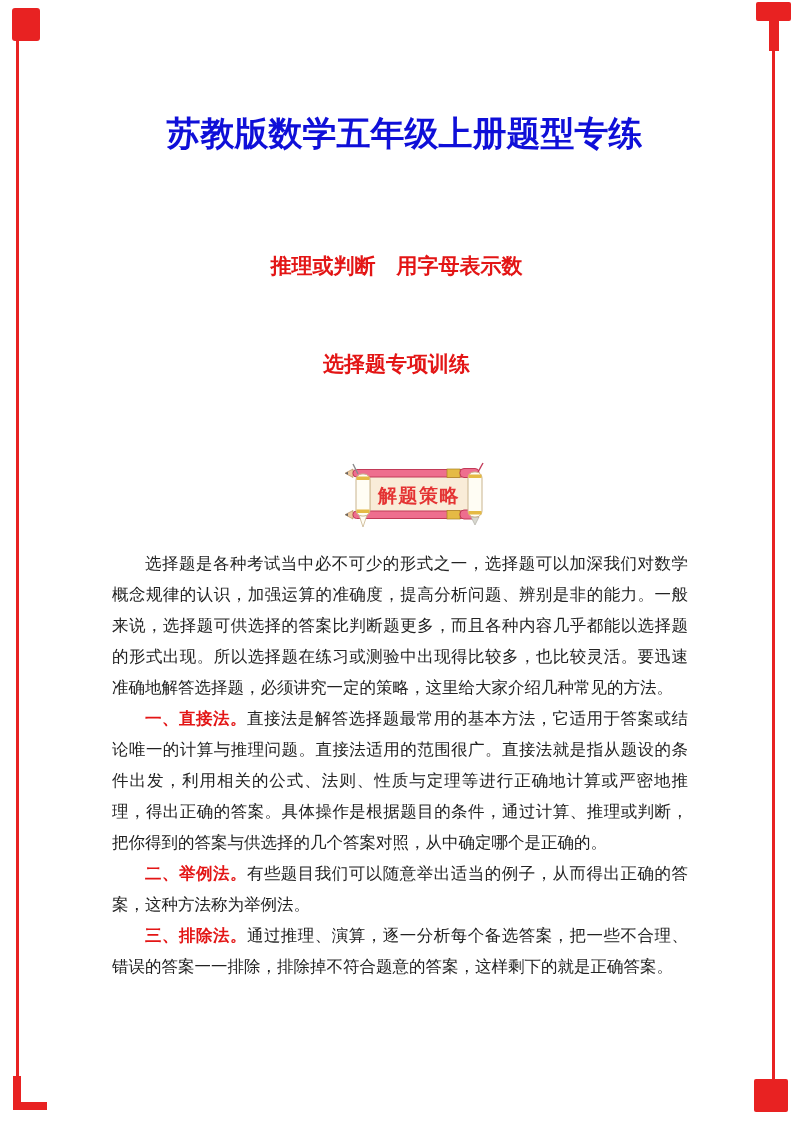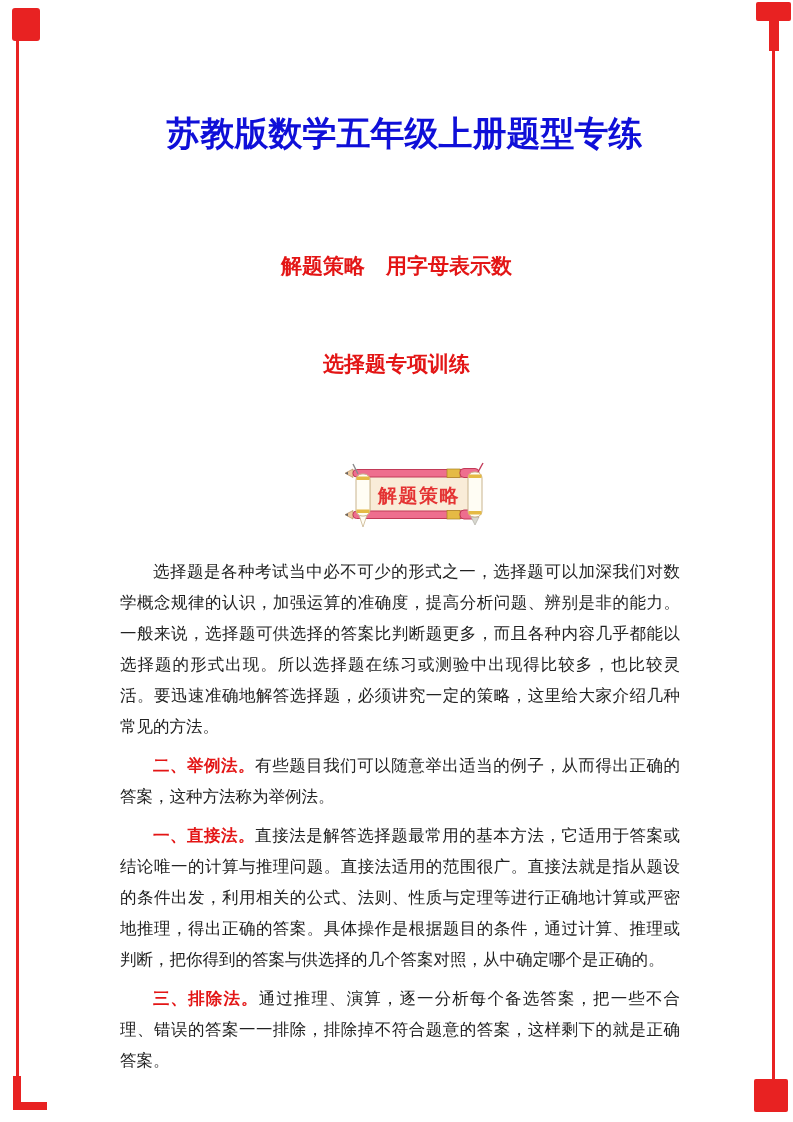--- a/index.html
+++ b/index.html
@@ -24,39 +24,39 @@
   .section-title{top:349px;font-size:21px;line-height:30px;color:var(--heading-color,#e31515);}
 
   .banner{position:absolute;left:344px;top:459px;width:146px;height:70px;}
   .banner svg{display:block;}
   .banner-text{font-family:"Liberation Sans",sans-serif;font-weight:bold;
                font-size:19px;letter-spacing:1.5px;fill:var(--banner-text,#e43333);}
 
   .content{position:absolute;left:112px;top:548px;width:576px;
            font-size:16.5px;line-height:31px;color:var(--body-color,#222222);
            text-align:justify;}
-  .para{margin:8px;text-indent:33px;}
+  .para{margin:0;text-indent:33px;}
   .lead{color:var(--heading-color,#e31515);font-weight:bold;}
 </style>
 </head>
 <body>
 
 <div class="page">
 
   <div class="wm wm-tl"></div>
   <div class="wm wm-tr-a"></div>
   <div class="wm wm-tr-b"></div>
   <div class="wm wm-line-left"></div>
   <div class="wm wm-line-right"></div>
   <div class="wm wm-bl-v"></div>
   <div class="wm wm-bl-h"></div>
   <div class="wm wm-br"></div>
 
   <h1 class="doc-title">苏教版数学五年级上册题型专练</h1>
-  <h2 class="unit-title">解题策略　用字母表示数</h2>
+  <h2 class="unit-title">推理或判断　用字母表示数</h2>
   <h3 class="section-title">选择题专项训练</h3>
 
   <div class="banner">
     <svg viewBox="0 0 146 70" width="146" height="70">
 
       <rect x="26" y="17" width="100" height="38" fill="var(--banner-paper,#f9ecd8)" stroke="#e6cfa8" stroke-width="0.8"></rect>
 
       <polygon points="9,10 1,14.2 9,18.5" fill="#ecc89c" stroke="#b98f62" stroke-width="0.7"></polygon>
       <polygon points="4,12.8 1,14.2 4,15.8" fill="#666666"></polygon>
       <rect x="9" y="10.5" width="112" height="7.5" rx="3.5" fill="var(--banner-rod,#ee6e8e)" stroke="#c23a58" stroke-width="1"></rect>
@@ -80,18 +80,18 @@
       <rect x="124" y="13" width="14" height="45" rx="6" fill="#fffdf4" stroke="#c9b48e" stroke-width="1"></rect>
       <rect x="124.5" y="15.5" width="13" height="3.5" fill="var(--banner-gold,#e5ba45)"></rect>
       <rect x="124.5" y="52" width="13" height="3.5" fill="var(--banner-gold,#e5ba45)"></rect>
 
       <text class="banner-text" x="75" y="43" text-anchor="middle">解题策略</text>
     </svg>
   </div>
 
   <div class="content">
     <p class="para"><span class="lead"></span><span>选择题是各种考试当中必不可少的形式之一，选择题可以加深我们对数学概念规律的认识，加强运算的准确度，提高分析问题、辨别是非的能力。一般来说，选择题可供选择的答案比判断题更多，而且各种内容几乎都能以选择题的形式出现。所以选择题在练习或测验中出现得比较多，也比较灵活。要迅速准确地解答选择题，必须讲究一定的策略，这里给大家介绍几种常见的方法。</span></p>
+    <p class="para"><span class="lead">一、直接法。</span><span>直接法是解答选择题最常用的基本方法，它适用于答案或结论唯一的计算与推理问题。直接法适用的范围很广。直接法就是指从题设的条件出发，利用相关的公式、法则、性质与定理等进行正确地计算或严密地推理，得出正确的答案。具体操作是根据题目的条件，通过计算、推理或判断，把你得到的答案与供选择的几个答案对照，从中确定哪个是正确的。</span></p>
     <p class="para"><span class="lead">二、举例法。</span><span>有些题目我们可以随意举出适当的例子，从而得出正确的答案，这种方法称为举例法。</span></p>
-    <p class="para"><span class="lead">一、直接法。</span><span>直接法是解答选择题最常用的基本方法，它适用于答案或结论唯一的计算与推理问题。直接法适用的范围很广。直接法就是指从题设的条件出发，利用相关的公式、法则、性质与定理等进行正确地计算或严密地推理，得出正确的答案。具体操作是根据题目的条件，通过计算、推理或判断，把你得到的答案与供选择的几个答案对照，从中确定哪个是正确的。</span></p>
     <p class="para"><span class="lead">三、排除法。</span><span>通过推理、演算，逐一分析每个备选答案，把一些不合理、错误的答案一一排除，排除掉不符合题意的答案，这样剩下的就是正确答案。</span></p>
   </div>
 
 </div>
 
 </body></html>

